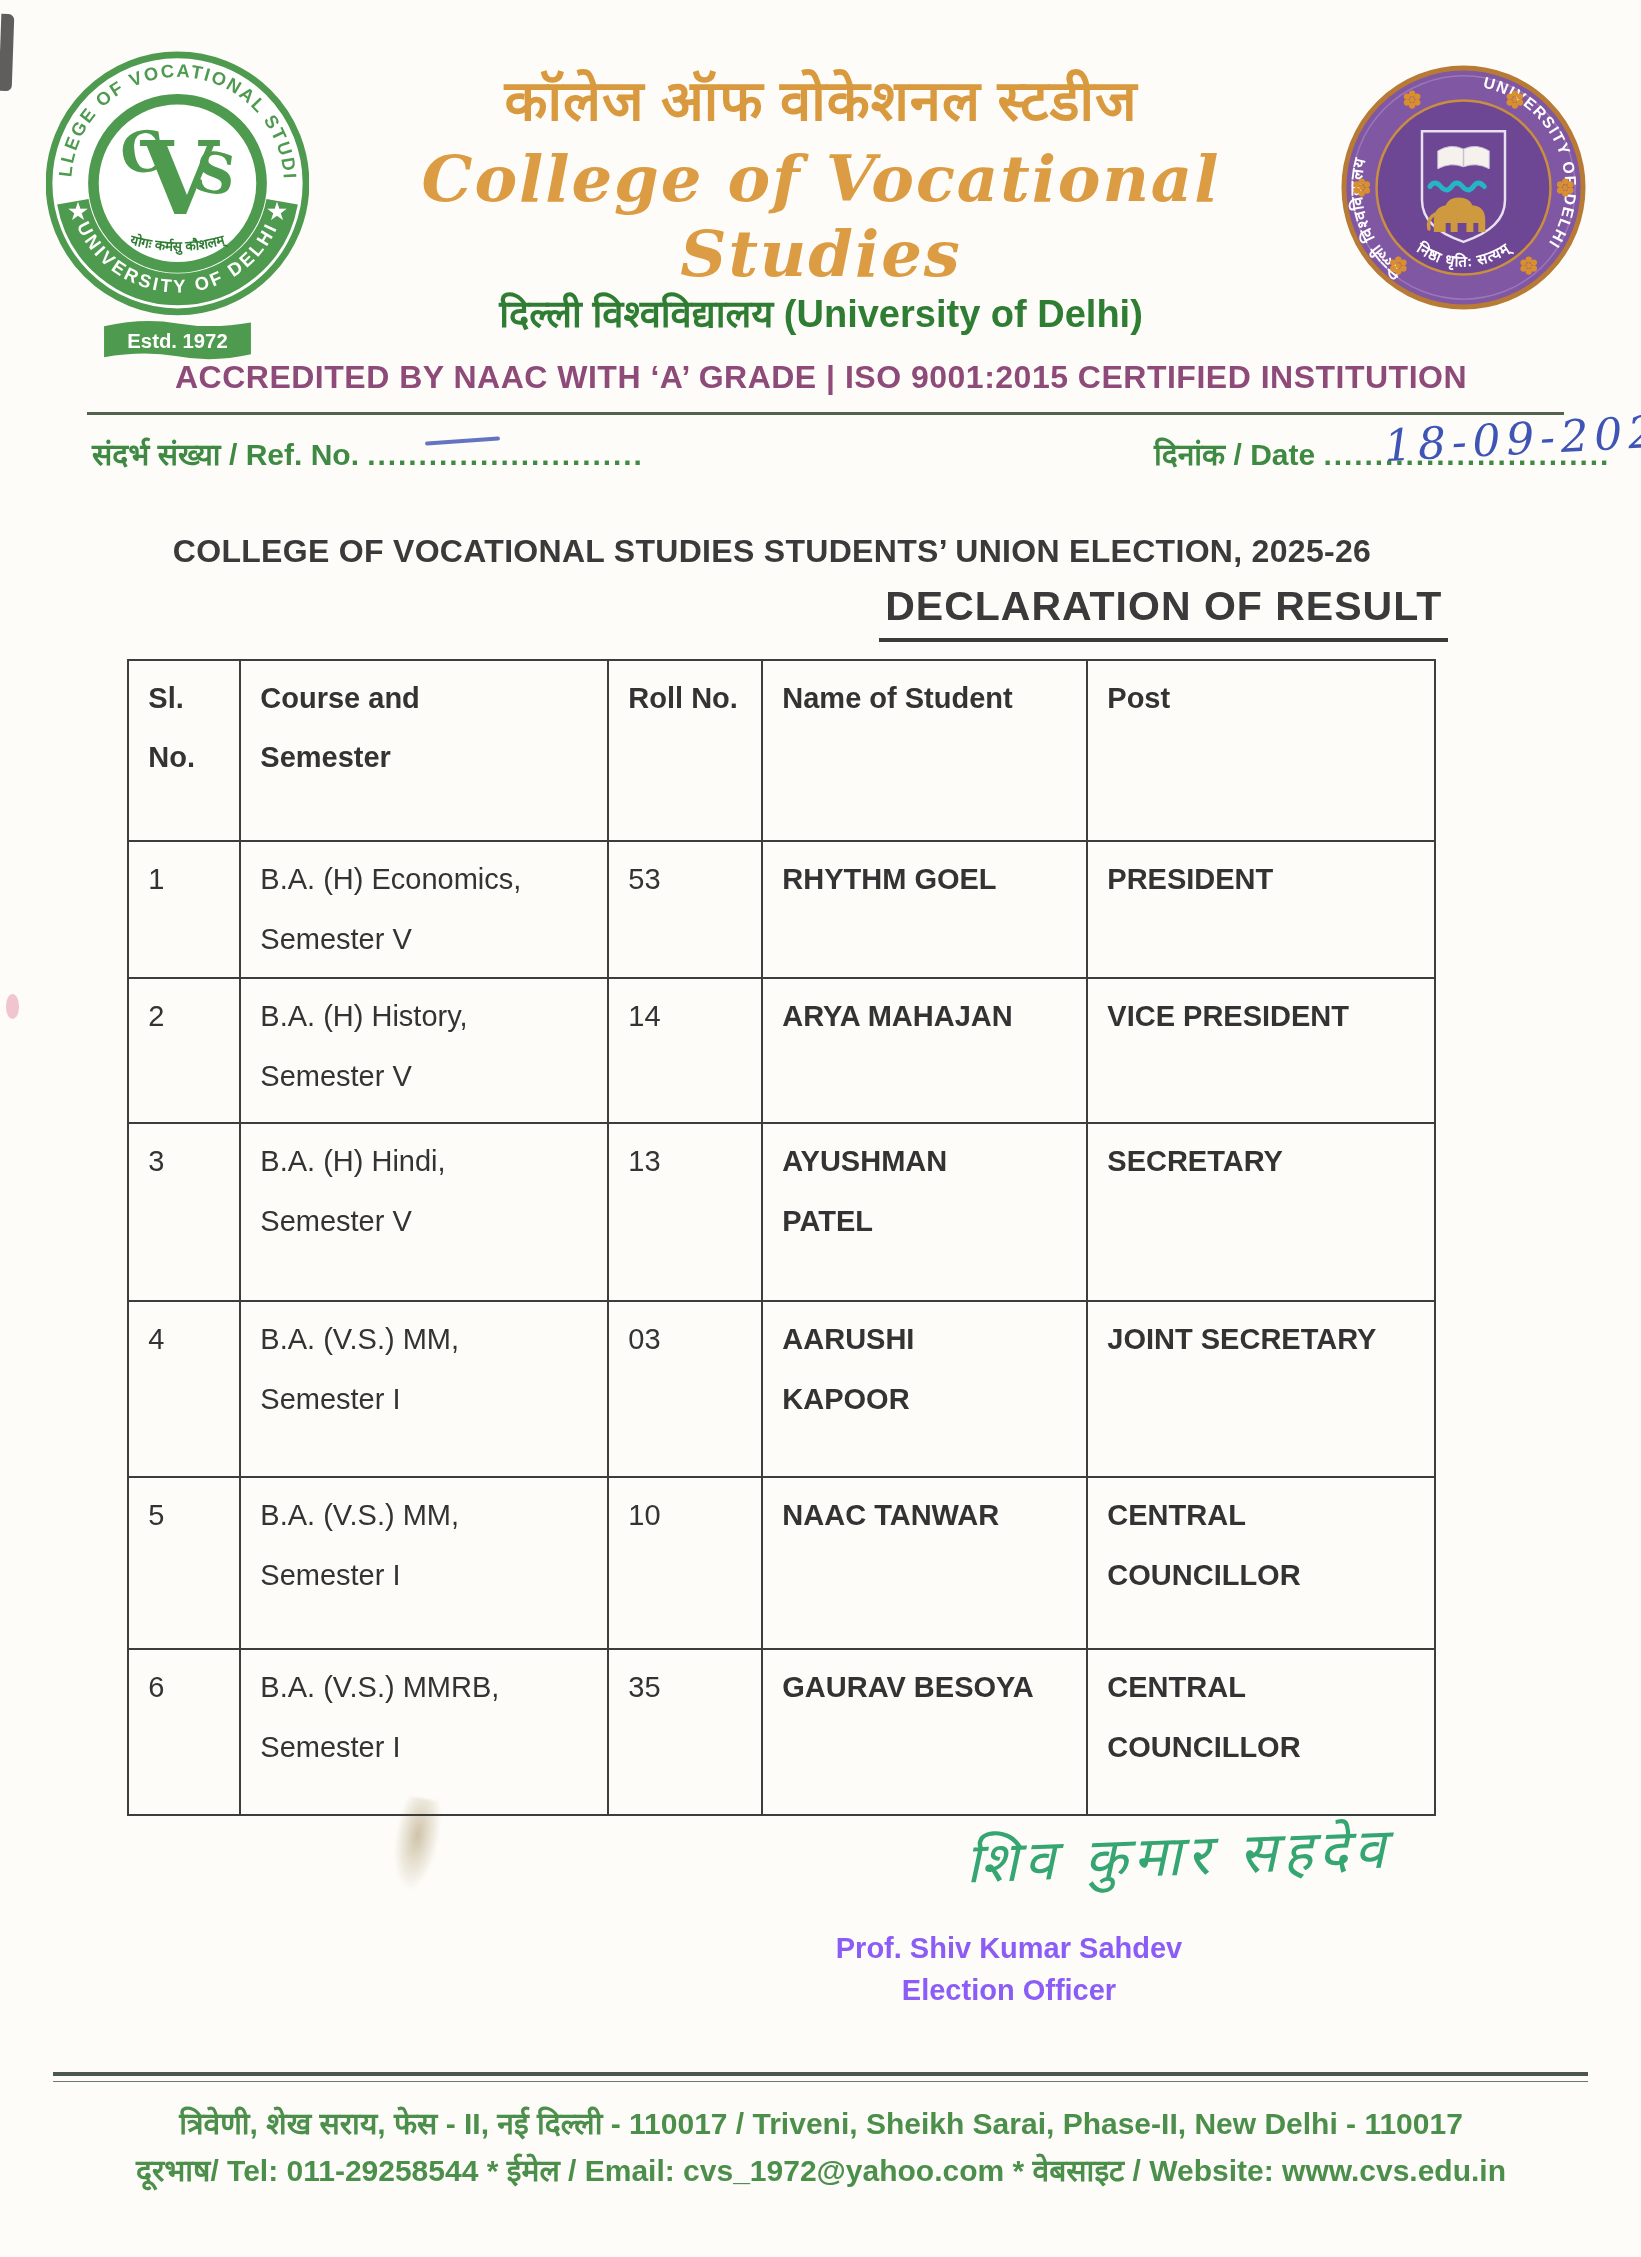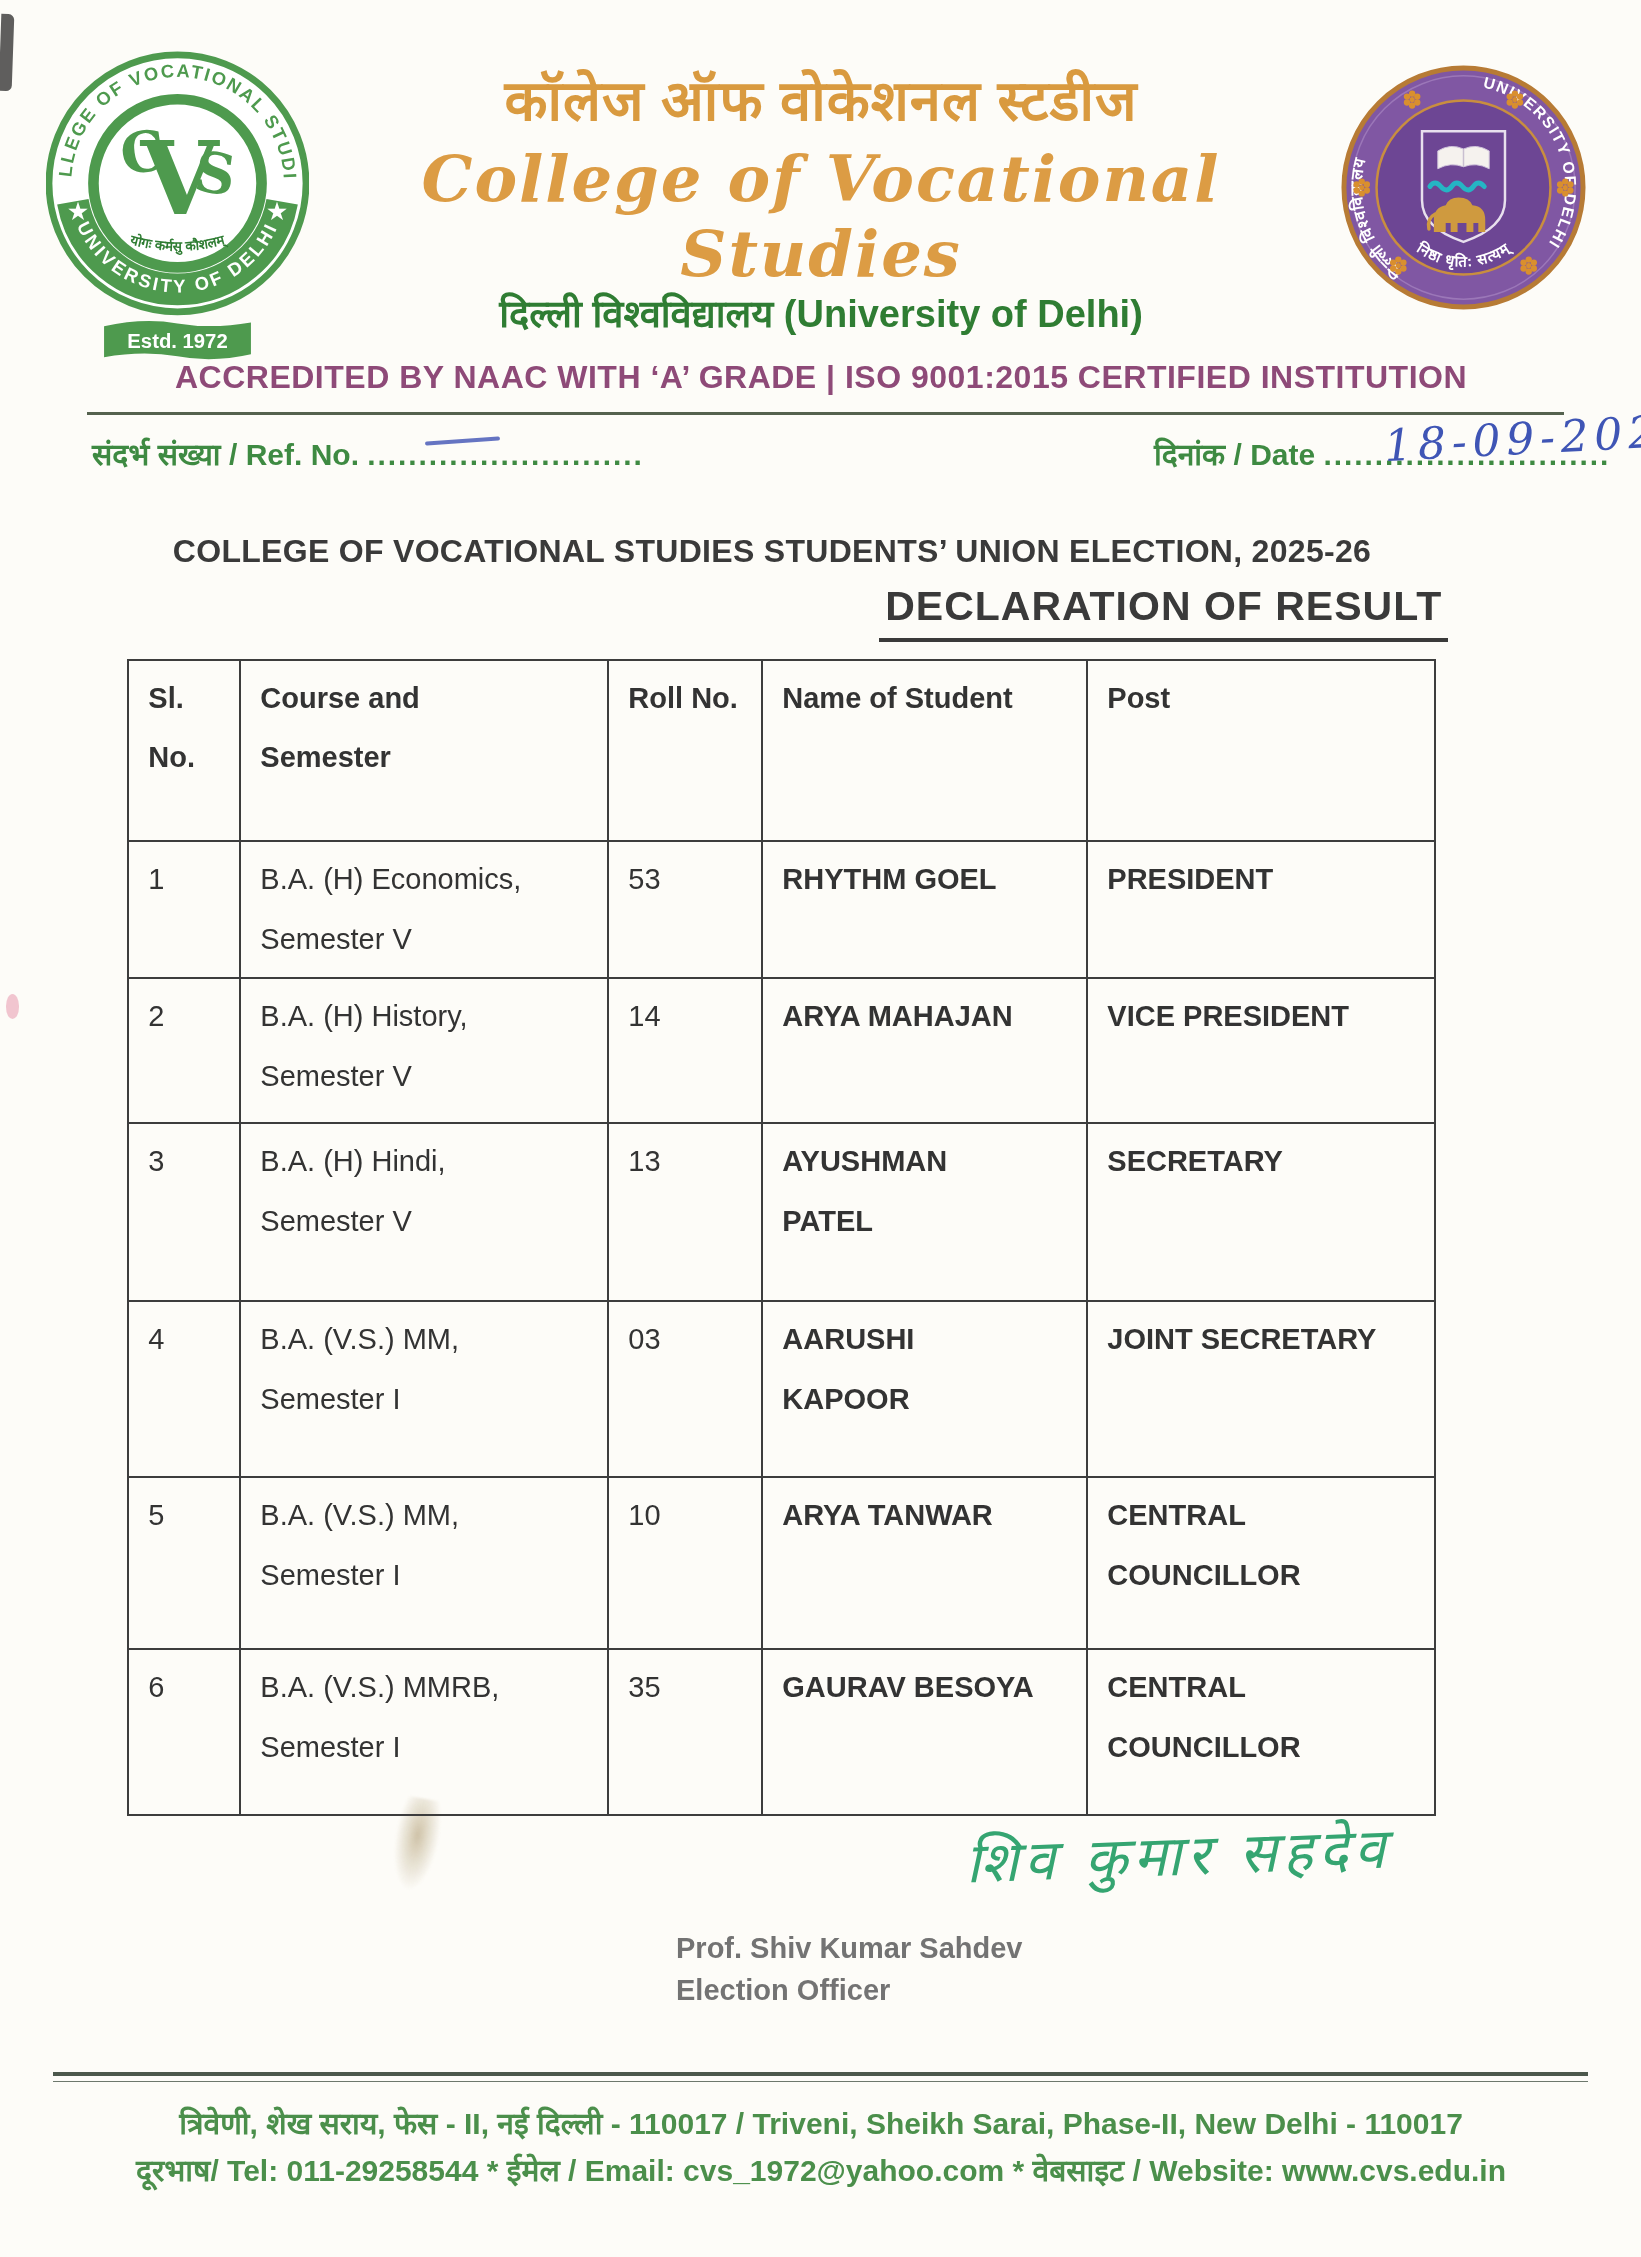--- a/index.html
+++ b/index.html
@@ -50,21 +50,21 @@
     overflow:hidden;
   }
   table.results th{font-weight:bold;height:164px;}
   td.sl{text-align:center;padding-top:25px;}
   td.roll{padding-top:27px;}
   td.name,td.post{padding-top:27px;font-weight:bold;margin-top:48px;}
   tr.r1{height:137px}  tr.r2{height:145px}  tr.r3{height:178px}
   tr.r4{height:176px}  tr.r5{height:172px}  tr.r6{height:166px}
   
   .sig-script{position:absolute;left:927px;top:1815px;width:502px;text-align:center;font-family:"DejaVu Serif", serif;font-style:italic;font-size:56px;color:#35a571;letter-spacing:5.8px;transform:rotate(-2deg);white-space:nowrap;}
-  .sig-block{position:absolute;left:676px;top:1927px;width:666px;text-align:left;font-size:29px;font-weight:bold;color:#737373;line-height:1.45;}
+  .sig-block{position:absolute;left:676px;top:1927px;width:666px;text-align:center;font-size:29px;font-weight:bold;color:#8b5cf6;line-height:1.45;}
   
   .footer-rule{position:absolute;left:53px;top:2072px;width:1535px;height:4.8px;border-top:4.8px solid #4c584c;border-bottom:1.9px solid #6d786d;}
   .footer-text{position:absolute;left:39px;top:2101px;width:1564px;text-align:center;color:#4b8f4b;font-weight:bold;}
   .footer-line1{font-size:30px;line-height:1.55;}
   .footer-line2{font-size:30px;line-height:1.55;}
   
   .seal-left{position:absolute;left:46px;top:48px;}
   .seal-right{position:absolute;left:1340px;top:64px;}
 </style>
 </head>
@@ -227,21 +227,21 @@
       <td class="roll">03</td>
       <td class="name">AARUSHI
 KAPOOR</td>
       <td class="post">JOINT SECRETARY</td>
     </tr>
     <tr class="r5">
       <td class="sl">5</td>
       <td>B.A. (V.S.) MM,
 Semester I</td>
       <td class="roll">10</td>
-      <td class="name">ARYA TANWAR</td>
+      <td class="name">NAAC TANWAR</td>
       <td class="post">CENTRAL
 COUNCILLOR</td>
     </tr>
     <tr class="r6">
       <td class="sl">6</td>
       <td>B.A. (V.S.) MMRB,
 Semester I</td>
       <td class="roll">35</td>
       <td class="name">GAURAV BESOYA</td>
       <td class="post">CENTRAL

